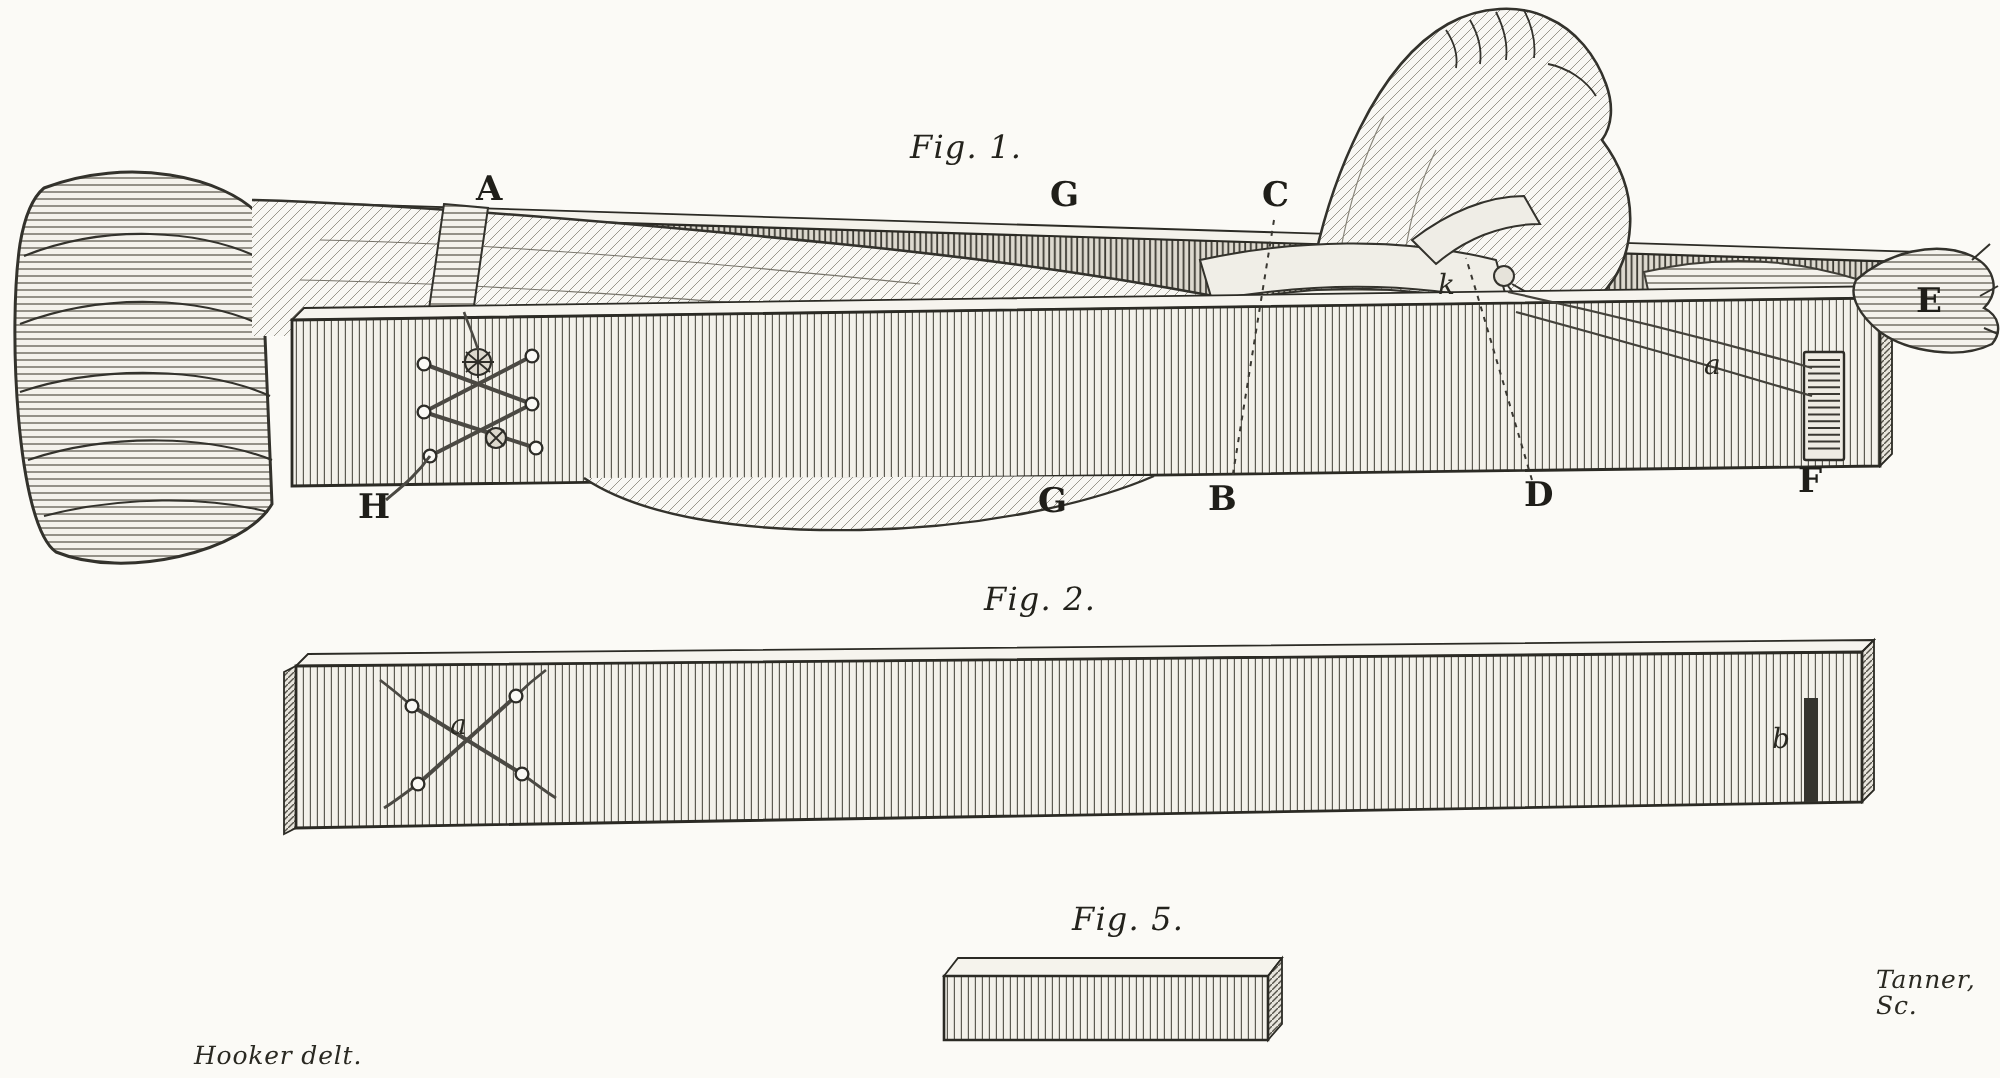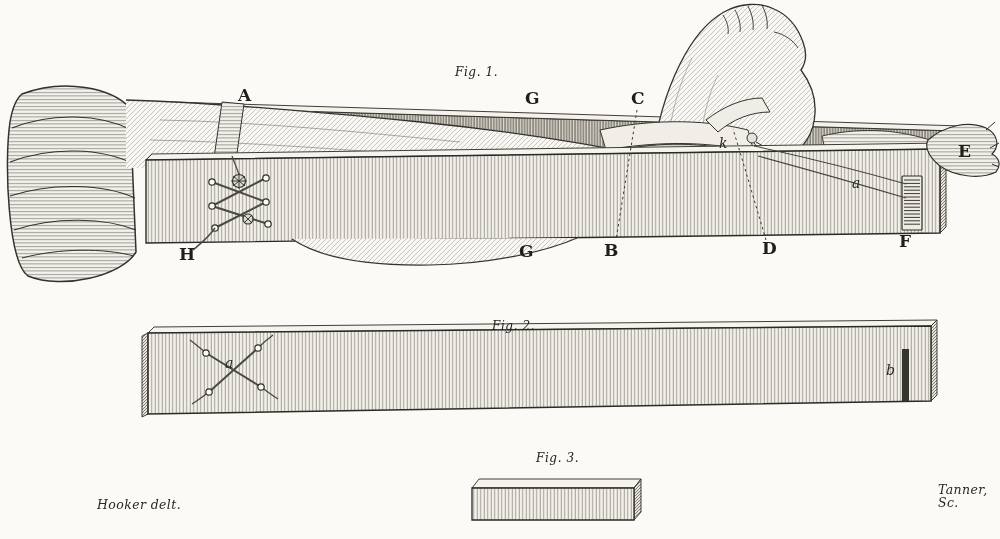--- a/index.html
+++ b/index.html
@@ -25,21 +25,21 @@
   .lbl-small {
     position: absolute;
     font-style: italic;
     font-size: 14px;
     color: #2a2922;
     line-height: 1;
   }
   .fig-caption {
     position: absolute;
     font-style: italic;
-    font-size: 12px;
+    font-size: 16px;
     letter-spacing: .6px;
     color: #23221c;
     line-height: 1;
     text-align: center;
   }
   .credit {
     position: absolute;
     font-style: italic;
     font-size: 12.5px;
     letter-spacing: .4px;
@@ -212,22 +212,22 @@
   <span class="lbl" style="left:631px; top:90px;">C</span>
   <span class="lbl" style="left:958px; top:143px;">E</span>
   <span class="lbl" style="left:179px; top:246px;">H</span>
   <span class="lbl" style="left:519px; top:243px;">G</span>
   <span class="lbl" style="left:604px; top:242px;">B</span>
   <span class="lbl" style="left:762px; top:240px;">D</span>
   <span class="lbl" style="left:899px; top:233px;">F</span>
   <span class="lbl-small" style="left:852px; top:176px;">a</span>
   <span class="lbl-small" style="left:719px; top:136px;">k</span>
 
-  <span class="fig-caption" style="left:492px; top:320px;">Fig. 2.</span>
+  <span class="fig-caption" style="left:492px; top:292px;">Fig. 2.</span>
   <span class="lbl-small" style="left:225px; top:356px;">a</span>
   <span class="lbl-small" style="left:886px; top:363px;">b</span>
 
-  <span class="fig-caption" style="left:536px; top:452px;">Fig. 3.</span>
-
-  <span class="credit" style="left:97px; top:499px;">Hooker delt.</span>
+  <span class="fig-caption" style="left:536px; top:452px;">Fig. 5.</span>
+
+  <span class="credit" style="left:97px; top:522px;">Hooker delt.</span>
   <span class="credit" style="left:938px; top:484px;">Tanner, Sc.</span>
 
 </div>
 
 </body></html>

